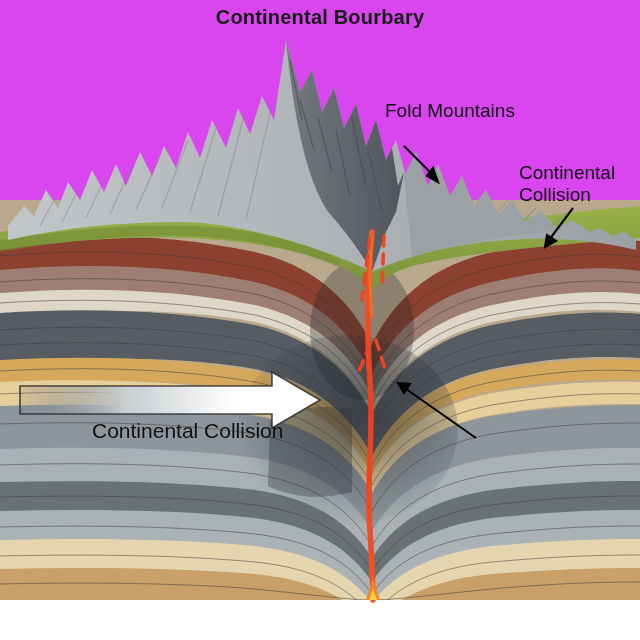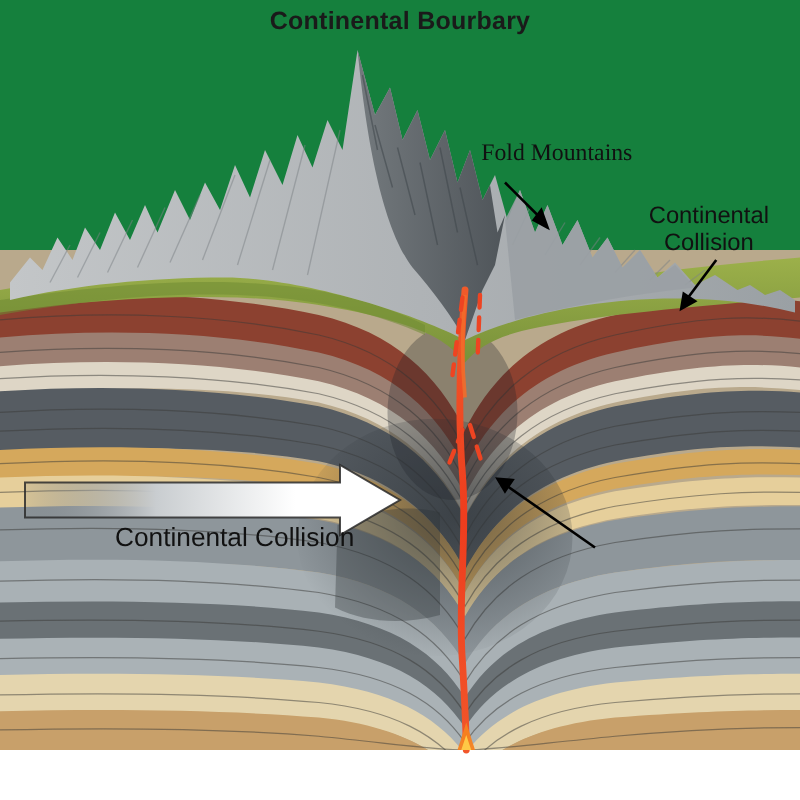--- a/index.html
+++ b/index.html
@@ -1,24 +1,24 @@
 <!DOCTYPE html>
 <html><head>
 <meta charset="utf-8">
 <style>
   html,body{margin:0;padding:0;background:#ffffff;}
   body{width:640px;height:640px;overflow:hidden;
        font-family:"Liberation Sans",sans-serif;}
-  #stage{position:relative;width:640px;height:520px;background:#15803d;}
+  #stage{position:relative;width:640px;height:520px;background:#d946ef;}
   #diagram{position:absolute;left:0;top:0;width:640px;height:640px;}
   .title{position:absolute;left:0;top:6px;width:640px;text-align:center;
          font-size:20px;font-weight:bold;color:#1a1a1a;letter-spacing:.2px;}
   .lbl{position:absolute;color:#111;font-size:19px;line-height:22px;white-space:pre;}
-  #lbl-fold{left:385px;top:112px;font-family:Liberation Serif, serif;}
-  #lbl-coll-top{left:519px;top:162px;text-align:center;}
+  #lbl-fold{left:385px;top:100px;}
+  #lbl-coll-top{left:519px;top:162px;text-align:left;}
   #lbl-coll-arrow{left:92px;top:420px;font-size:21px;}
   #lbl-buckled{left:480px;top:440px;font-size:21px;}
 </style>
 </head>
 <body>
 
 <div id="stage">
 
   <svg id="diagram" viewBox="0 0 640 640" preserveAspectRatio="none">
     <defs>

